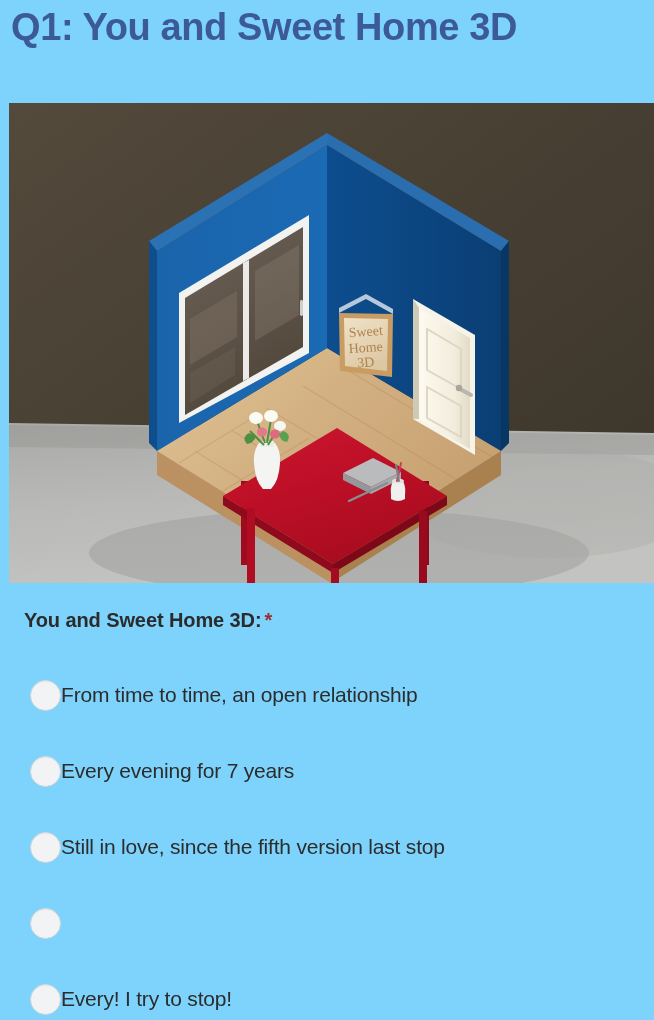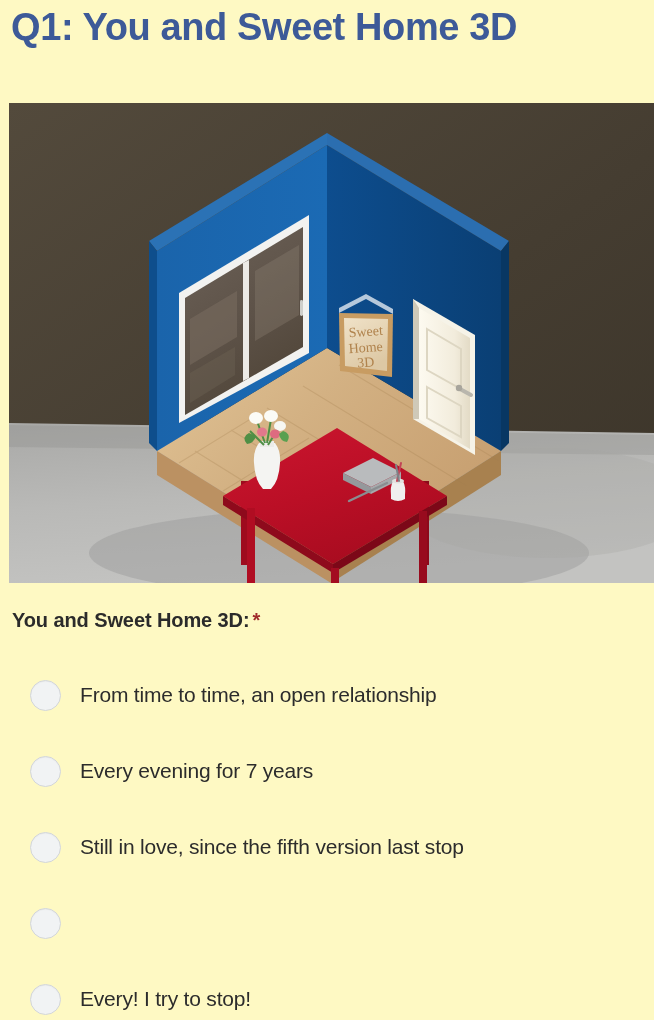--- a/index.html
+++ b/index.html
@@ -12,21 +12,21 @@
     width: 654px;
     height: 1020px;
     font-family: "Liberation Sans", sans-serif;
     overflow: hidden;
   }
 
   .page {
     position: relative;
     width: 654px;
     height: 1020px;
-    background: #fef9c3;
+    background: #7dd3fc;
   }
 
   
   .page-title {
     position: absolute;
     left: 11px;
     top: 6px;
     width: 640px;
     font-size: 38px;
     font-weight: bold;
@@ -43,21 +43,21 @@
     top: 103px;
     width: 645px;
     height: 480px;
     overflow: hidden;
   }
   .render-wrap svg { display: block; }
 
   
   .question-label {
     position: absolute;
-    left: 12px;
+    left: 24px;
     top: 609px;
     font-size: 20px;
     font-weight: bold;
     color: #2b2b2b;
     letter-spacing: -0.1px;
     white-space: nowrap;
   }
   .required-star {
     color: #a02b2b;
     font-weight: bold;
@@ -80,21 +80,20 @@
   .radio {
     width: 31px;
     height: 31px;
     min-width: 31px;
     border-radius: 50%;
     background: #f1f3f4;
     border: 1px solid #d3d6d9;
     box-shadow: inset 0 1px 1px rgba(0,0,0,0.03);
   }
   .option-label {
-    margin-left: 19px;
     font-size: 21px;
     color: #2c2c2c;
     letter-spacing: -0.2px;
     white-space: nowrap;
   }
 </style>
 </head>
 <body>
 
 <div class="page">

